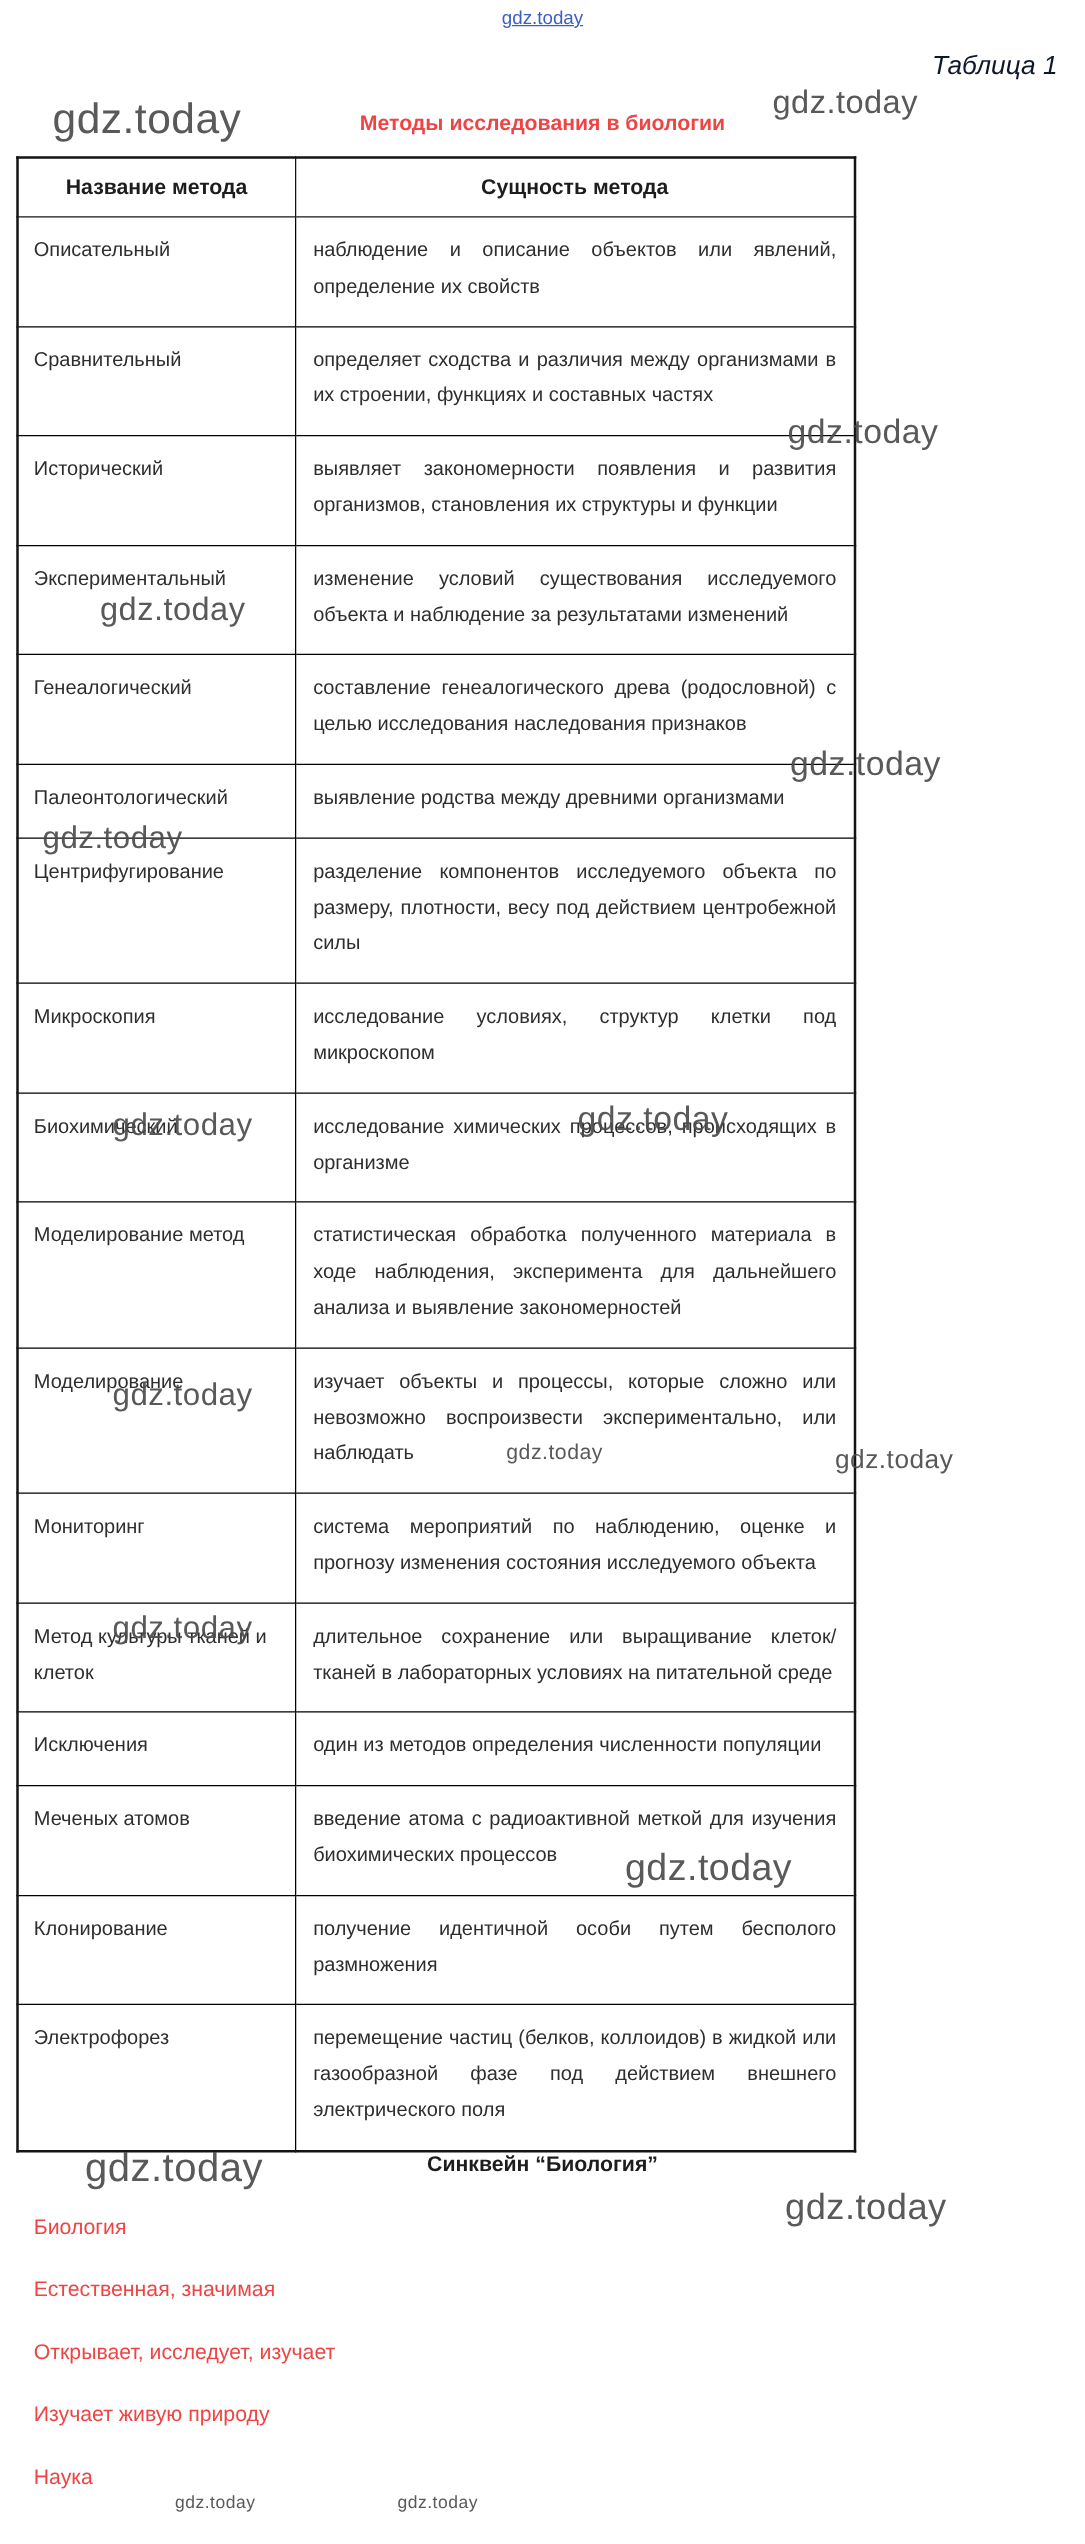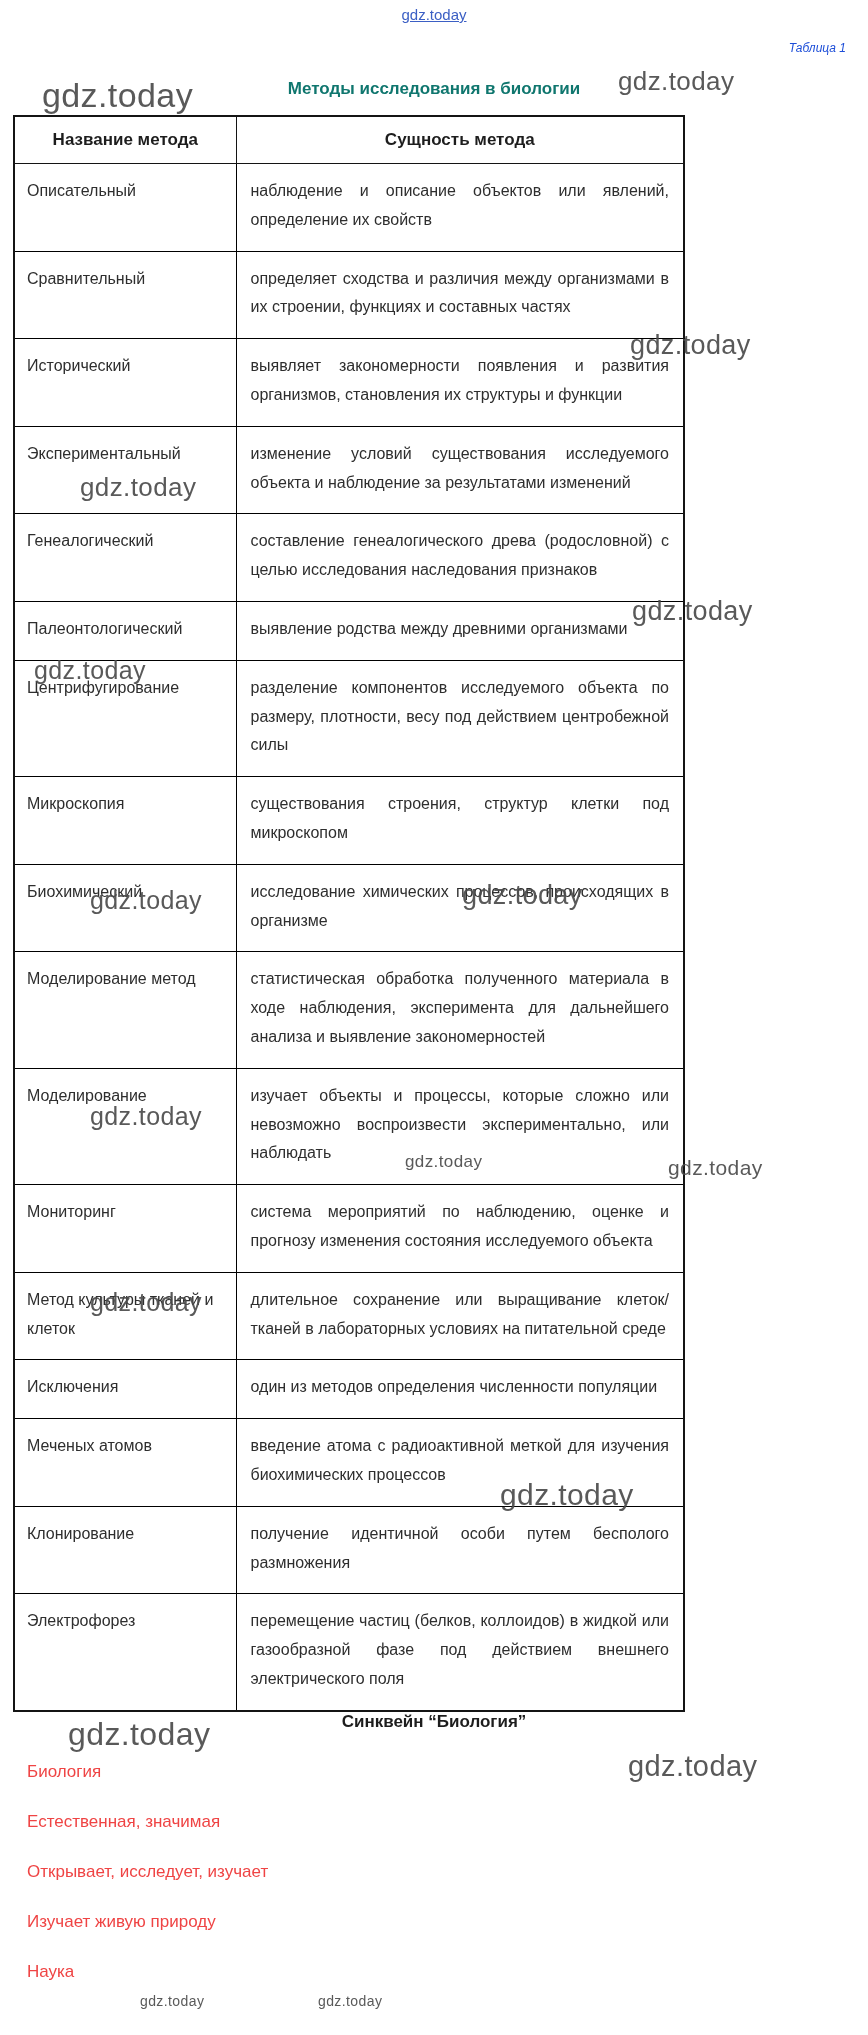--- a/index.html
+++ b/index.html
@@ -21,29 +21,29 @@
     text-align: center;
     padding-top: 6px;
     font-size: 15px;
     color: #3b5fc4;
     text-decoration: underline;
     cursor: pointer;
   }
   .caption {
     text-align: right;
     font-style: italic;
-    font-size: 12px;
-    color: #1d4ed8;
+    font-size: 21px;
+    color: #0f172a;
     margin: 18px 22px 0 0;
   }
   .title {
     text-align: center;
     font-size: 17px;
     font-weight: bold;
-    color: #0f766e;
+    color: #ef4444;
     margin-top: 24px;
   }
   table.methods {
     border-collapse: collapse;
     width: 672px;
     margin: 16px 10px 0 13px;
     border: 2px solid #141414;
     table-layout: fixed;
   }
   table.methods th {
@@ -130,21 +130,21 @@
         <tr>
           <td class="method-cell">Палеонтологический</td>
           <td class="essence-cell">выявление родства между древними организмами</td>
         </tr>
         <tr>
           <td class="method-cell">Центрифугирование</td>
           <td class="essence-cell">разделение компонентов исследуемого объекта по размеру, плотности, весу под действием центробежной силы</td>
         </tr>
         <tr>
           <td class="method-cell">Микроскопия</td>
-          <td class="essence-cell">существования строения, структур клетки под микроскопом</td>
+          <td class="essence-cell">исследование условиях, структур клетки под микроскопом</td>
         </tr>
         <tr>
           <td class="method-cell">Биохимический</td>
           <td class="essence-cell">исследование химических процессов, происходящих в организме</td>
         </tr>
         <tr>
           <td class="method-cell">Моделирование метод</td>
           <td class="essence-cell">статистическая обработка полученного материала в ходе наблюдения, эксперимента для дальнейшего анализа и выявление закономерностей</td>
         </tr>
         <tr>

